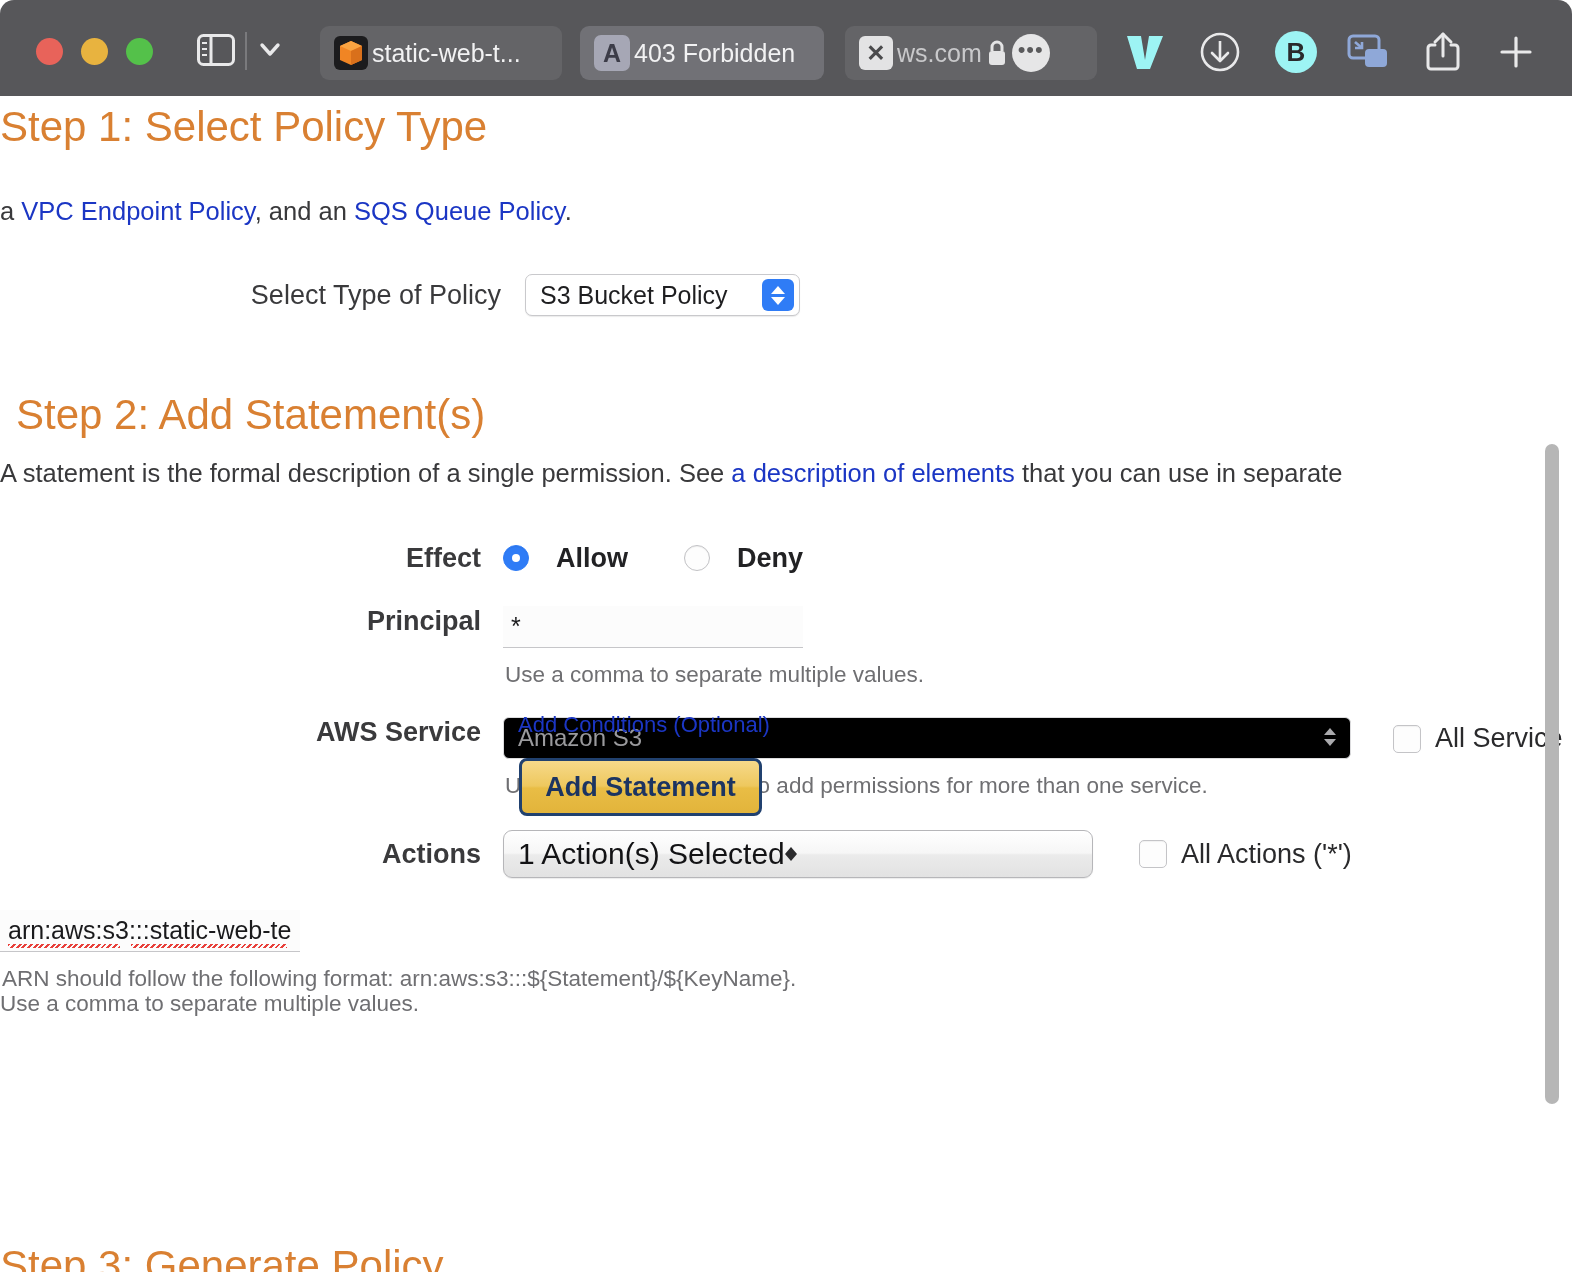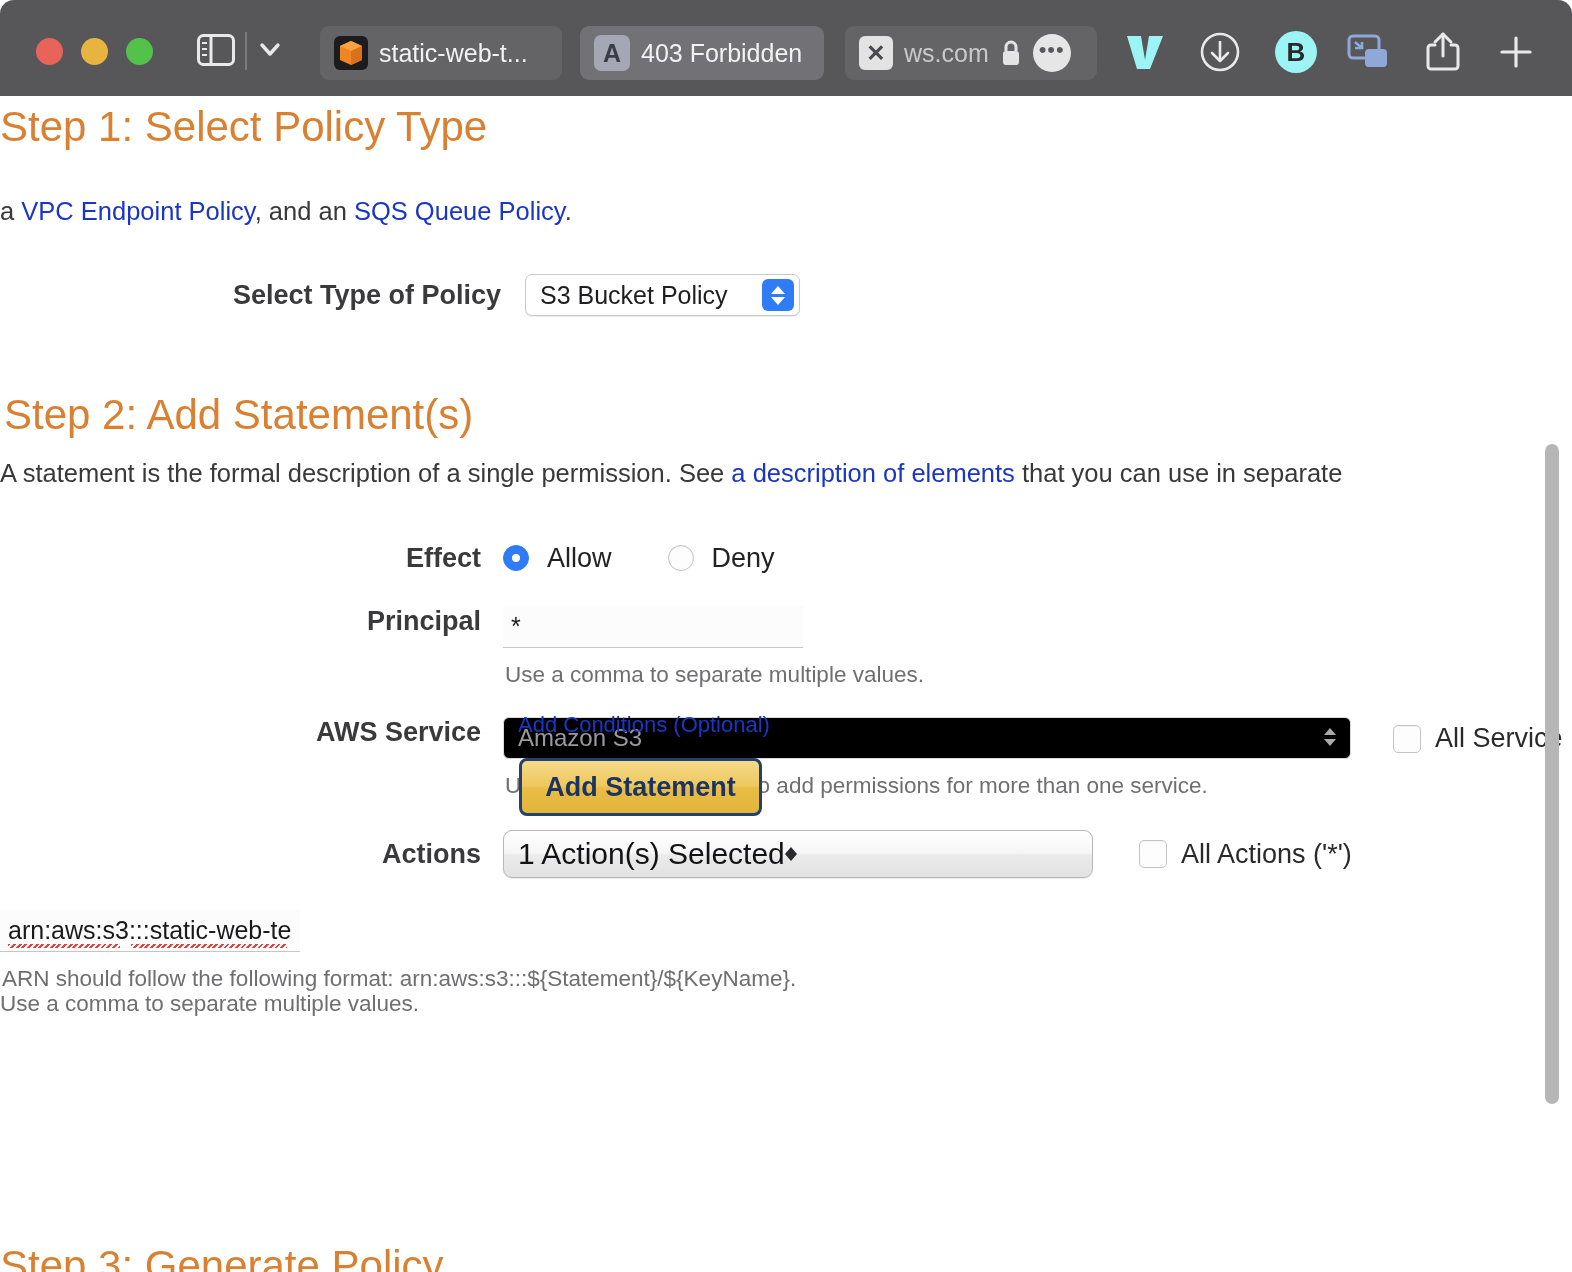--- a/index.html
+++ b/index.html
@@ -66,21 +66,21 @@
 
   
   .tab {
     position: absolute;
     top: 26px;
     height: 54px;
     border-radius: 9px;
     display: flex;
     align-items: center;
     padding: 0 14px;
-    gap: 11px;
+    gap: 4px;
     color: #f2f2f3;
     font-size: 25px;
     white-space: nowrap;
     overflow: hidden;
   }
   .tab.inactive { background: #646467; }
   .tab.active   { background: #717176; }
 
   #tab-1 { left: 320px; width: 242px; }
   #tab-2 { left: 580px; width: 244px; }
@@ -192,21 +192,21 @@
     top: 178px; left: 0px;
     width: 800px;
     display: flex;
     align-items: center;
     justify-content: flex-end;
     gap: 24px;
   }
   .form-label {
     color: #3a3a3c;
     font-size: 27px;
-    font-weight: bold;
+    font-weight: normal;
     white-space: nowrap;
   }
 
   .mac-select {
     position: relative;
     width: 275px;
     height: 42px;
     background: #ffffff;
     border: 1px solid #c9c9cc;
     border-radius: 7px;
@@ -229,21 +229,21 @@
   }
   .stepper i {
     display: block;
     width: 0; height: 0;
     border-left: 7px solid transparent;
     border-right: 7px solid transparent;
   }
   .stepper i.up   { border-bottom: 8px solid #fff; }
   .stepper i.down { border-top: 8px solid #fff; }
 
-  #step2-title  { position: absolute; top: 298px; left: 4px; }
+  #step2-title  { position: absolute; top: 298px; left: 16px; }
   #step2-para   { position: absolute; top: 362px; left: 0px; }
 
   
   #stmt {
     position: absolute;
     top: 430px;
     left: 0px;
     width: 1572px;
   }
   .row {
@@ -263,21 +263,21 @@
   .hint {
     color: #6f6f72;
     font-size: 22.5px;
     line-height: 25px;
     white-space: nowrap;
   }
 
   
   #row-effect { height: 64px; align-items: center; }
   .radio-group { display: flex; align-items: center; gap: 56px; }
-  .radio-item { display: flex; align-items: center; gap: 18px; }
+  .radio-item { display: flex; align-items: center; gap: 27px; font-weight: bold; }
   .radio {
     width: 26px; height: 26px;
     border-radius: 50%;
     background: #fdfdfd;
     border: 1px solid #c2c2c5;
     box-shadow: inset 0 1px 1px rgba(0,0,0,0.06);
     position: relative;
     flex: none;
   }
   .radio.checked {

